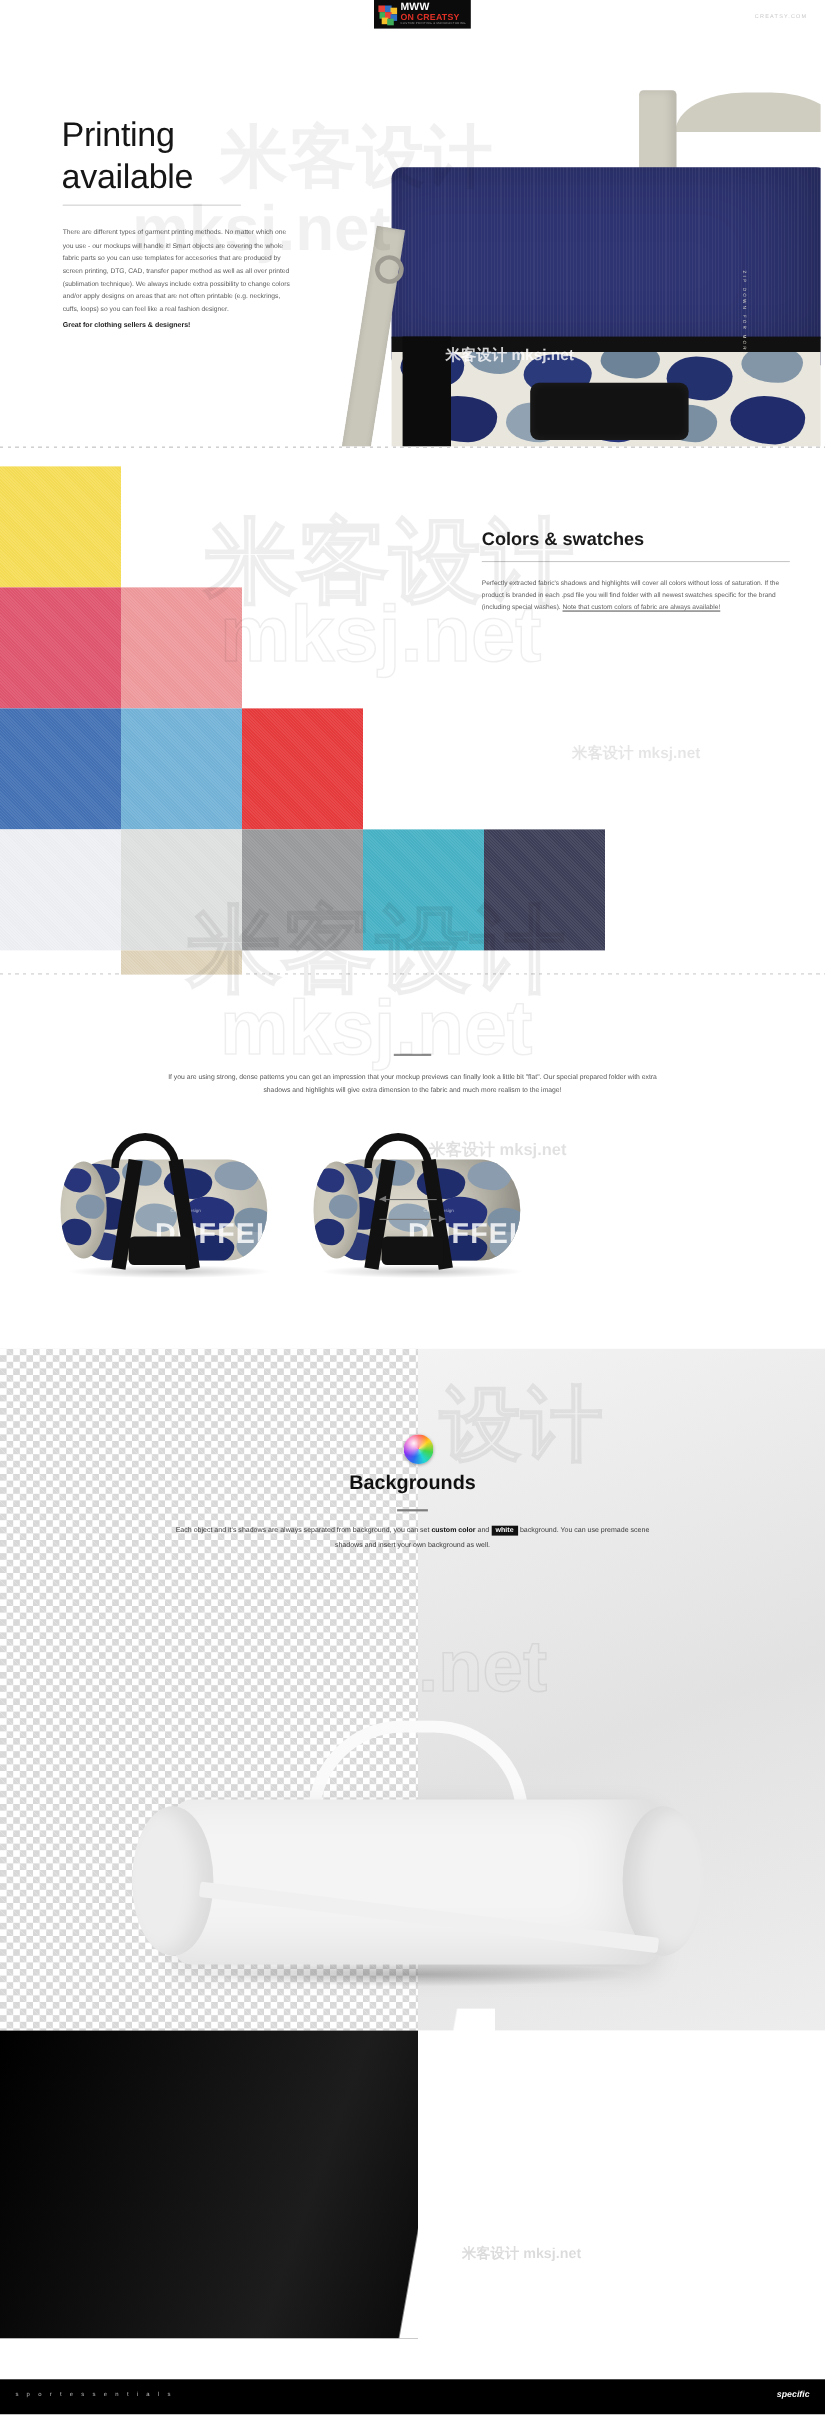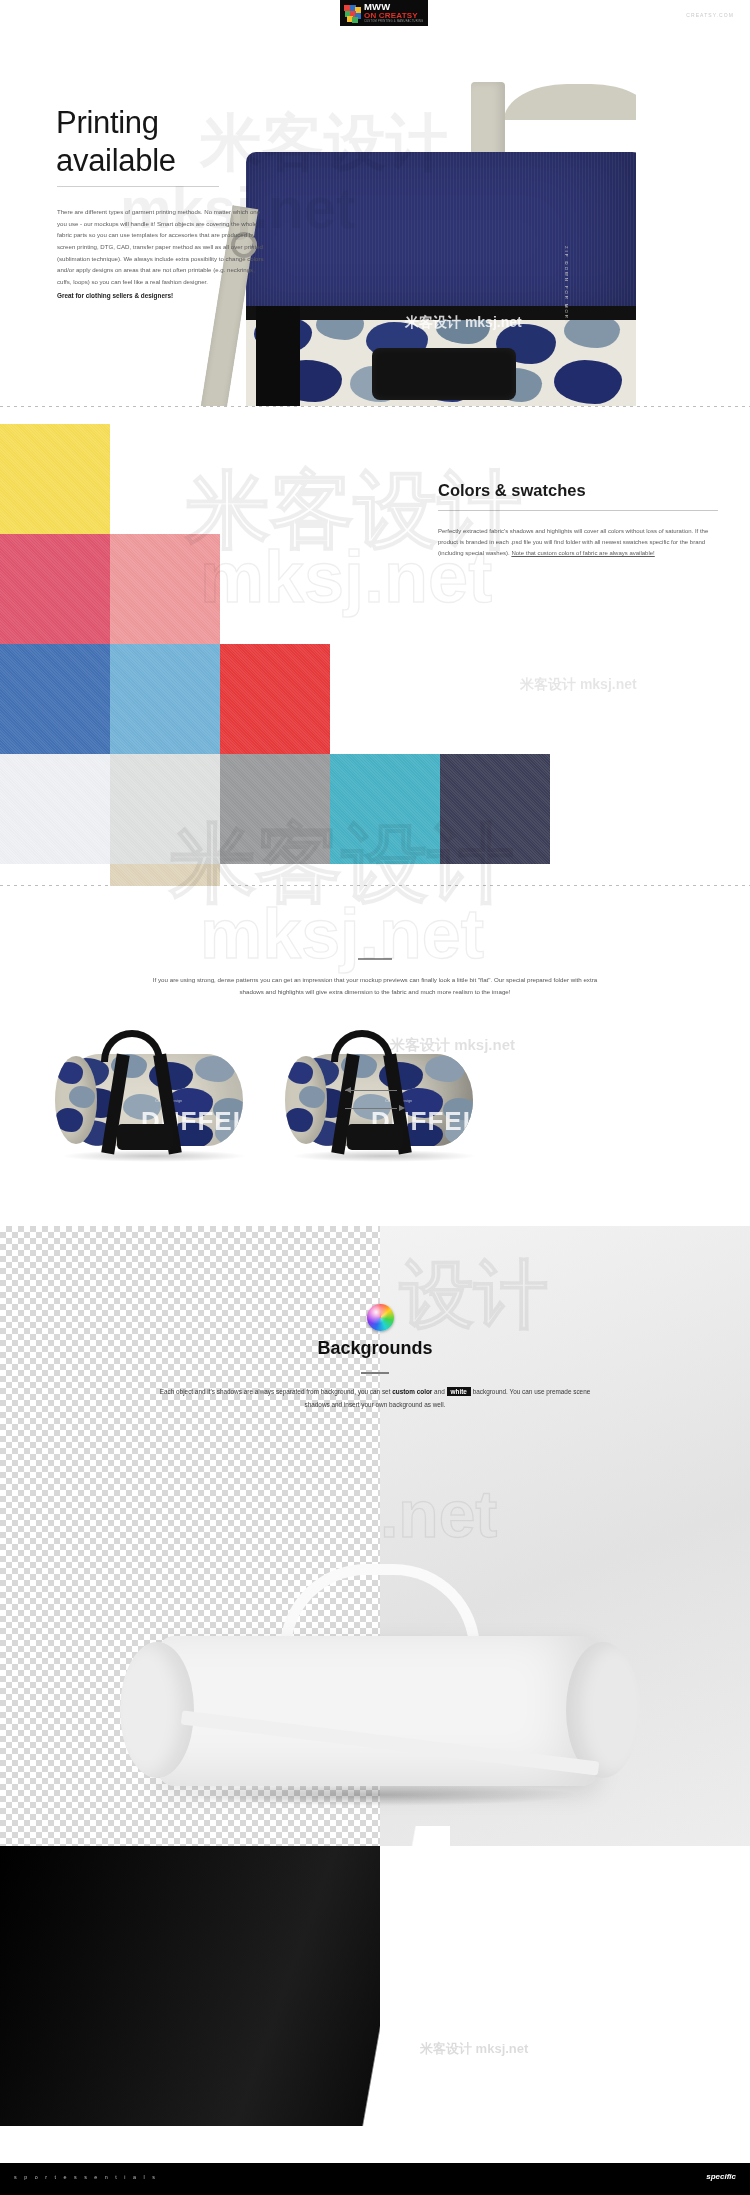--- a/index.html
+++ b/index.html
@@ -31,21 +31,21 @@
   .logo-od  { color:#e03127; font-size:8px; font-weight:bold; letter-spacing:.2px; }
   .logo-tag { color:#9a9a9a; font-size:2.6px; letter-spacing:.3px; margin-top:1px; }
   .site-url { position:absolute; right:16px; top:12px; font-size:5px; letter-spacing:1.1px; color:#c9c9c9; }
 
   
   .wm { position:absolute; pointer-events:none; user-select:none; z-index:20;
         color:rgba(0,0,0,0.055); font-weight:bold; white-space:nowrap; }
   .wm.outline { color:transparent; -webkit-text-stroke:1.4px rgba(0,0,0,0.065); }
 
   
-  .hero { position:absolute; top:46px; left:0; width:636px; height:360px; background:#fff; overflow:hidden;padding-left:19px; }
+  .hero { position:absolute; top:46px; left:0; width:746px; height:360px; background:#fff; overflow:hidden;padding-left:19px; }
   .hero-title { position:absolute; left:56px; top:58px; font-size:31px; line-height:1.22;
                 font-weight:400; color:#161616; letter-spacing:-.3px; }
   .hero-rule { position:absolute; left:57px; top:140px; width:162px; height:1px; background:#cfcfcf; }
   .hero-body { position:absolute; left:57px; top:160px; width:210px; font-size:6.1px; line-height:1.92; color:#5d5d5d; }
   .hero-strong { position:absolute; left:57px; top:246px; width:230px; font-size:6.4px; font-weight:bold; color:#1c1c1c; }
 
   
   .bag-hero { position:absolute; right:-10px; top:10px; width:460px; height:340px; }
   .bh-body { position:absolute; left:60px; top:96px; width:400px; height:180px; background:#2e3472;
              border-radius:10px 14px 6px 6px; overflow:hidden;

